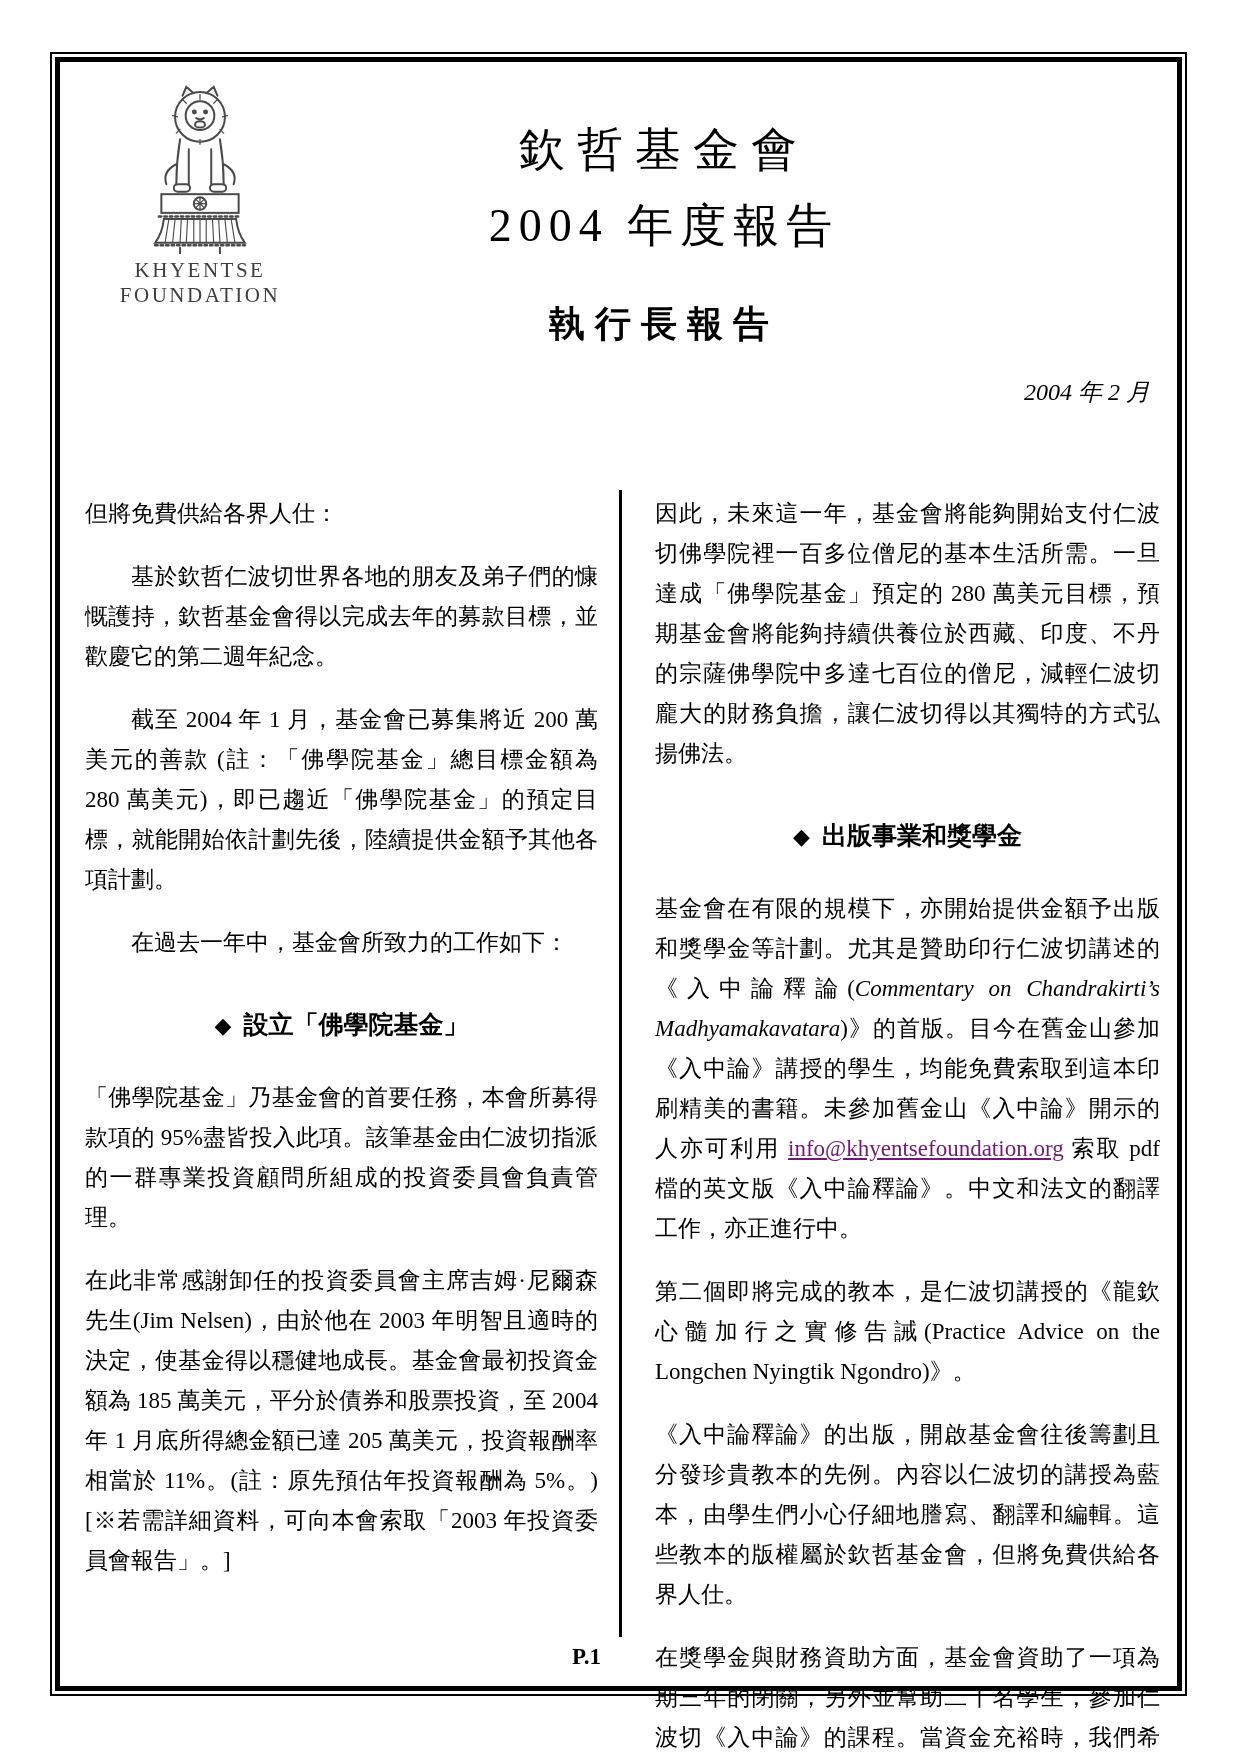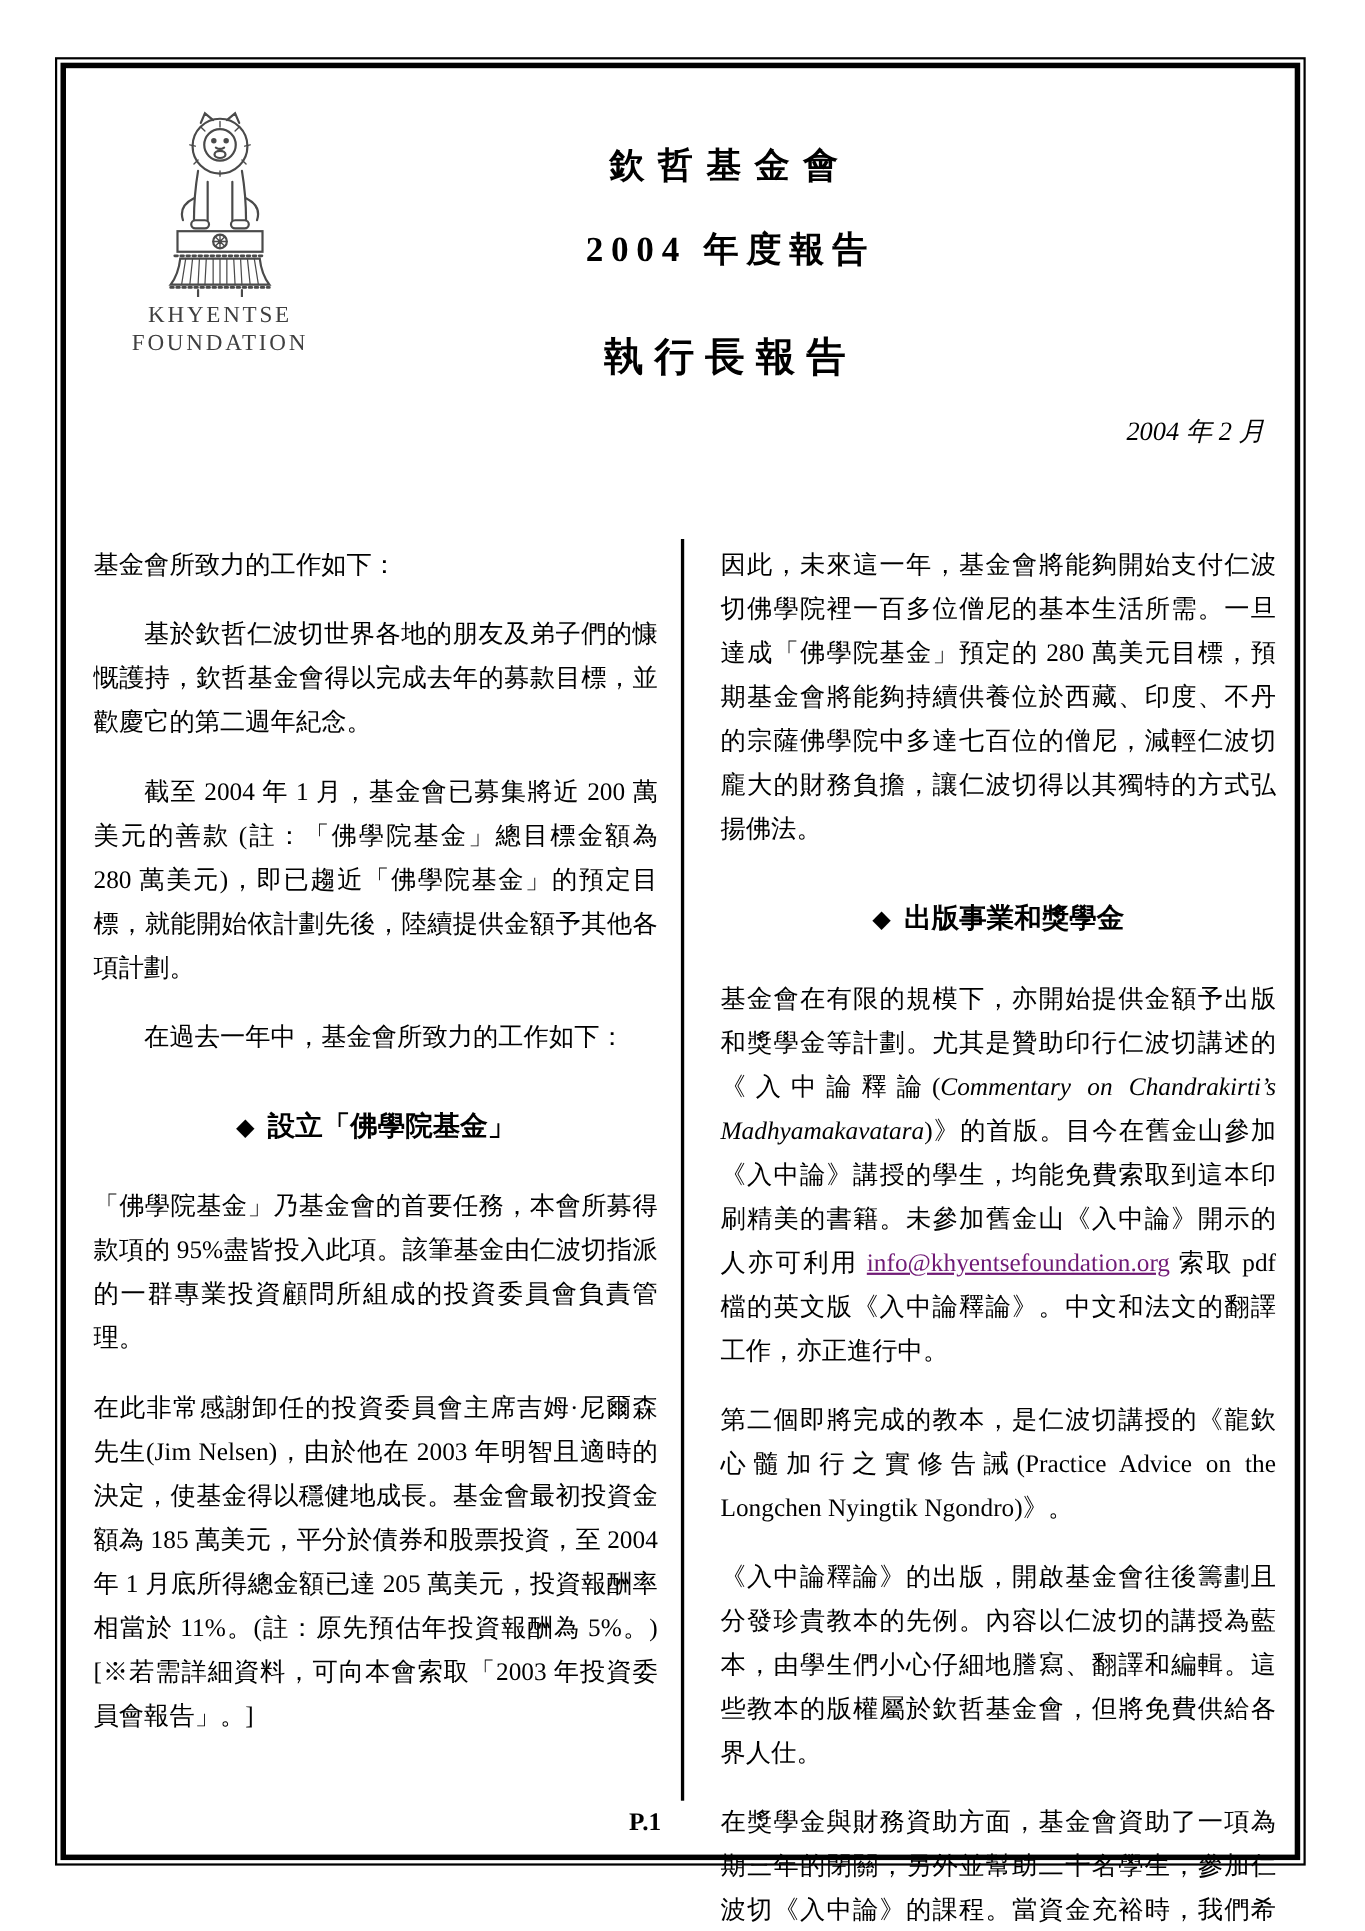--- a/index.html
+++ b/index.html
@@ -6,27 +6,27 @@
   .page{
     position:relative;width:1241px;height:1755px;background:#ffffff;
     font-family:"Liberation Serif","DejaVu Serif",serif;color:#000;overflow:hidden;
   }
   
   .frame-outer{position:absolute;left:50px;top:52px;width:1137px;height:1644px;
     border:2px solid #000;box-sizing:border-box;pointer-events:none;}
   .frame-inner{position:absolute;left:3px;top:3px;right:3px;bottom:3px;
     border:5px solid #000;}
   
-  .logo{position:absolute;left:95px;top:98px;width:210px;text-align:center;}
+  .logo{position:absolute;left:95px;top:82px;width:210px;text-align:center;}
   .logo svg{display:block;margin:0 auto;}
   .logo-text{margin-top:4px;font-size:21px;letter-spacing:2.5px;color:#3f3f3f;line-height:25px;}
   .logo-text span{display:block;}
   
   .title-block{position:absolute;left:384px;top:122px;width:560px;text-align:center;}
-  .title-line{font-size:32px;font-weight:bold;letter-spacing:12px;line-height:56px;margin:0 0 20px 0;}
+  .title-line{font-size:46px;font-weight:normal;letter-spacing:12px;line-height:56px;margin:0 0 20px 0;}
   .title-line2{letter-spacing:7px;}
   .subtitle{font-size:36px;font-weight:bold;letter-spacing:10px;margin:46px 0 0 0;}
   .date-line{position:absolute;top:376px;left:800px;width:350px;text-align:right;font-size:24px;font-style:italic;}
   
   .col{position:absolute;top:494px;font-size:23px;line-height:40px;text-align:justify;}
   .col-left{left:85px;width:513px;}
   .col-right{left:655px;width:505px;}
   .col-divider{position:absolute;left:619px;top:490px;width:3px;height:1147px;background:#000;}
   .col p{margin:0 0 23px 0;}
   p.indent{text-indent:2em;}
@@ -90,21 +90,21 @@
   <div class="title-block">
     <div class="title-line">欽哲基金會</div>
     <div class="title-line title-line2">2004 年度報告</div>
     <div class="subtitle">執行長報告</div>
   </div>
   <div class="date-line">2004 年 2 月</div>
 
   <div class="col-divider"></div>
 
   <section class="col col-left">
-    <p class="salutation">基金會所致力的工作如下：</p>
+    <p class="salutation">但將免費供給各界人仕：</p>
     <p class="indent">基於欽哲仁波切世界各地的朋友及弟子們的慷慨護持，欽哲基金會得以完成去年的募款目標，並歡慶它的第二週年紀念。</p>
     <p class="indent">截至 2004 年 1 月，基金會已募集將近 200 萬美元的善款 (註：「佛學院基金」總目標金額為 280 萬美元)，即已趨近「佛學院基金」的預定目標，就能開始依計劃先後，陸續提供金額予其他各項計劃。</p>
     <p class="indent">在過去一年中，基金會所致力的工作如下：</p>
     <h3 class="sec-heading"><span class="bullet">◆</span><span>設立「佛學院基金」</span></h3>
     <p>「佛學院基金」乃基金會的首要任務，本會所募得款項的 95%盡皆投入此項。該筆基金由仁波切指派的一群專業投資顧問所組成的投資委員會負責管理。</p>
     <p>在此非常感謝卸任的投資委員會主席吉姆·尼爾森先生(Jim Nelsen)，由於他在 2003 年明智且適時的決定，使基金得以穩健地成長。基金會最初投資金額為 185 萬美元，平分於債券和股票投資，至 2004 年 1 月底所得總金額已達 205 萬美元，投資報酬率相當於 11%。(註：原先預估年投資報酬為 5%。) [※若需詳細資料，可向本會索取「2003 年投資委員會報告」。]</p>
   </section>
 
   <section class="col col-right">
     <p>因此，未來這一年，基金會將能夠開始支付仁波切佛學院裡一百多位僧尼的基本生活所需。一旦達成「佛學院基金」預定的 280 萬美元目標，預期基金會將能夠持續供養位於西藏、印度、不丹的宗薩佛學院中多達七百位的僧尼，減輕仁波切龐大的財務負擔，讓仁波切得以其獨特的方式弘揚佛法。</p>

